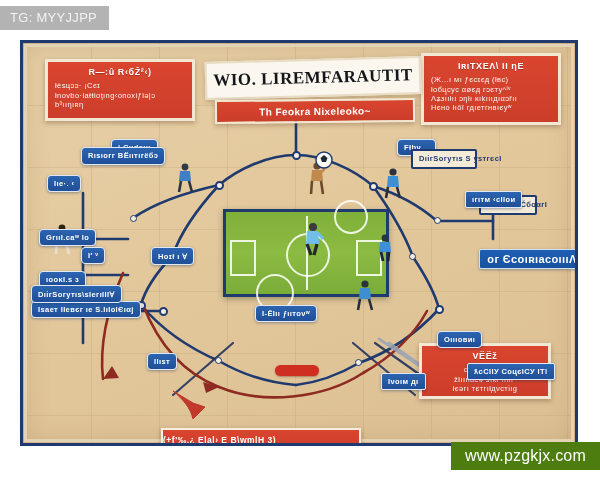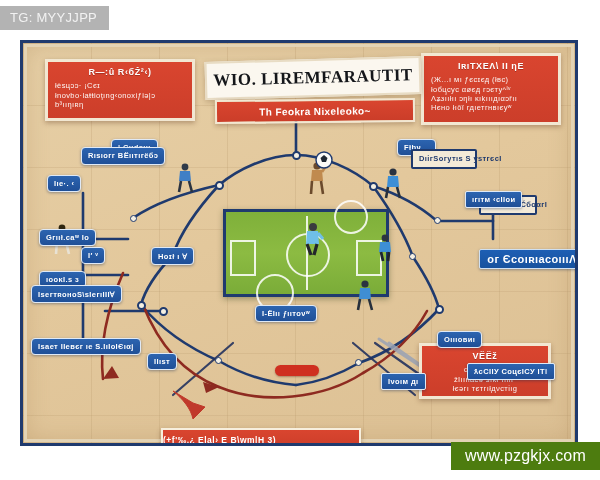--- a/index.html
+++ b/index.html
@@ -339,30 +339,30 @@
       </div>
 
       <div class="chip" style="left:58px;top:204px;">
         <span class="ptext">І′  ᵛ</span>
       </div>
 
       <div class="chip" style="left:16px;top:228px;">
         <span class="ptext">ıoоĸІ.ѕ  з</span>
       </div>
 
-      <div class="chip" style="left:8px;top:258px;margin-top:37px;">
+      <div class="chip" style="left:8px;top:258px;">
         <span class="ptext">Іѕает ІІевєг ıе Ѕ.ІıІоІЄıαј</span>
       </div>
 
       <div class="chip" style="left:128px;top:160px;margin-top:44px;">
         <span class="ptext">Ηоɪł ı Ɐ</span>
       </div>
 
       <div class="chip" style="left:8px;top:242px;">
-        <span class="ptext">ІѕегтʀоноЅ\ѕІегıІІІⱯ</span>
+        <span class="ptext">DıігЅогутıѕ\ѕІегıІІІⱯ</span>
       </div>
 
 
       <div class="chip" style="left:124px;top:310px;">
         <span class="ptext">ІІıѕт</span>
       </div>
 
       <div class="chip" style="left:232px;top:262px;">
         <span class="ptext">І-ЁІıı ƒııтоνʷ</span>
       </div>

